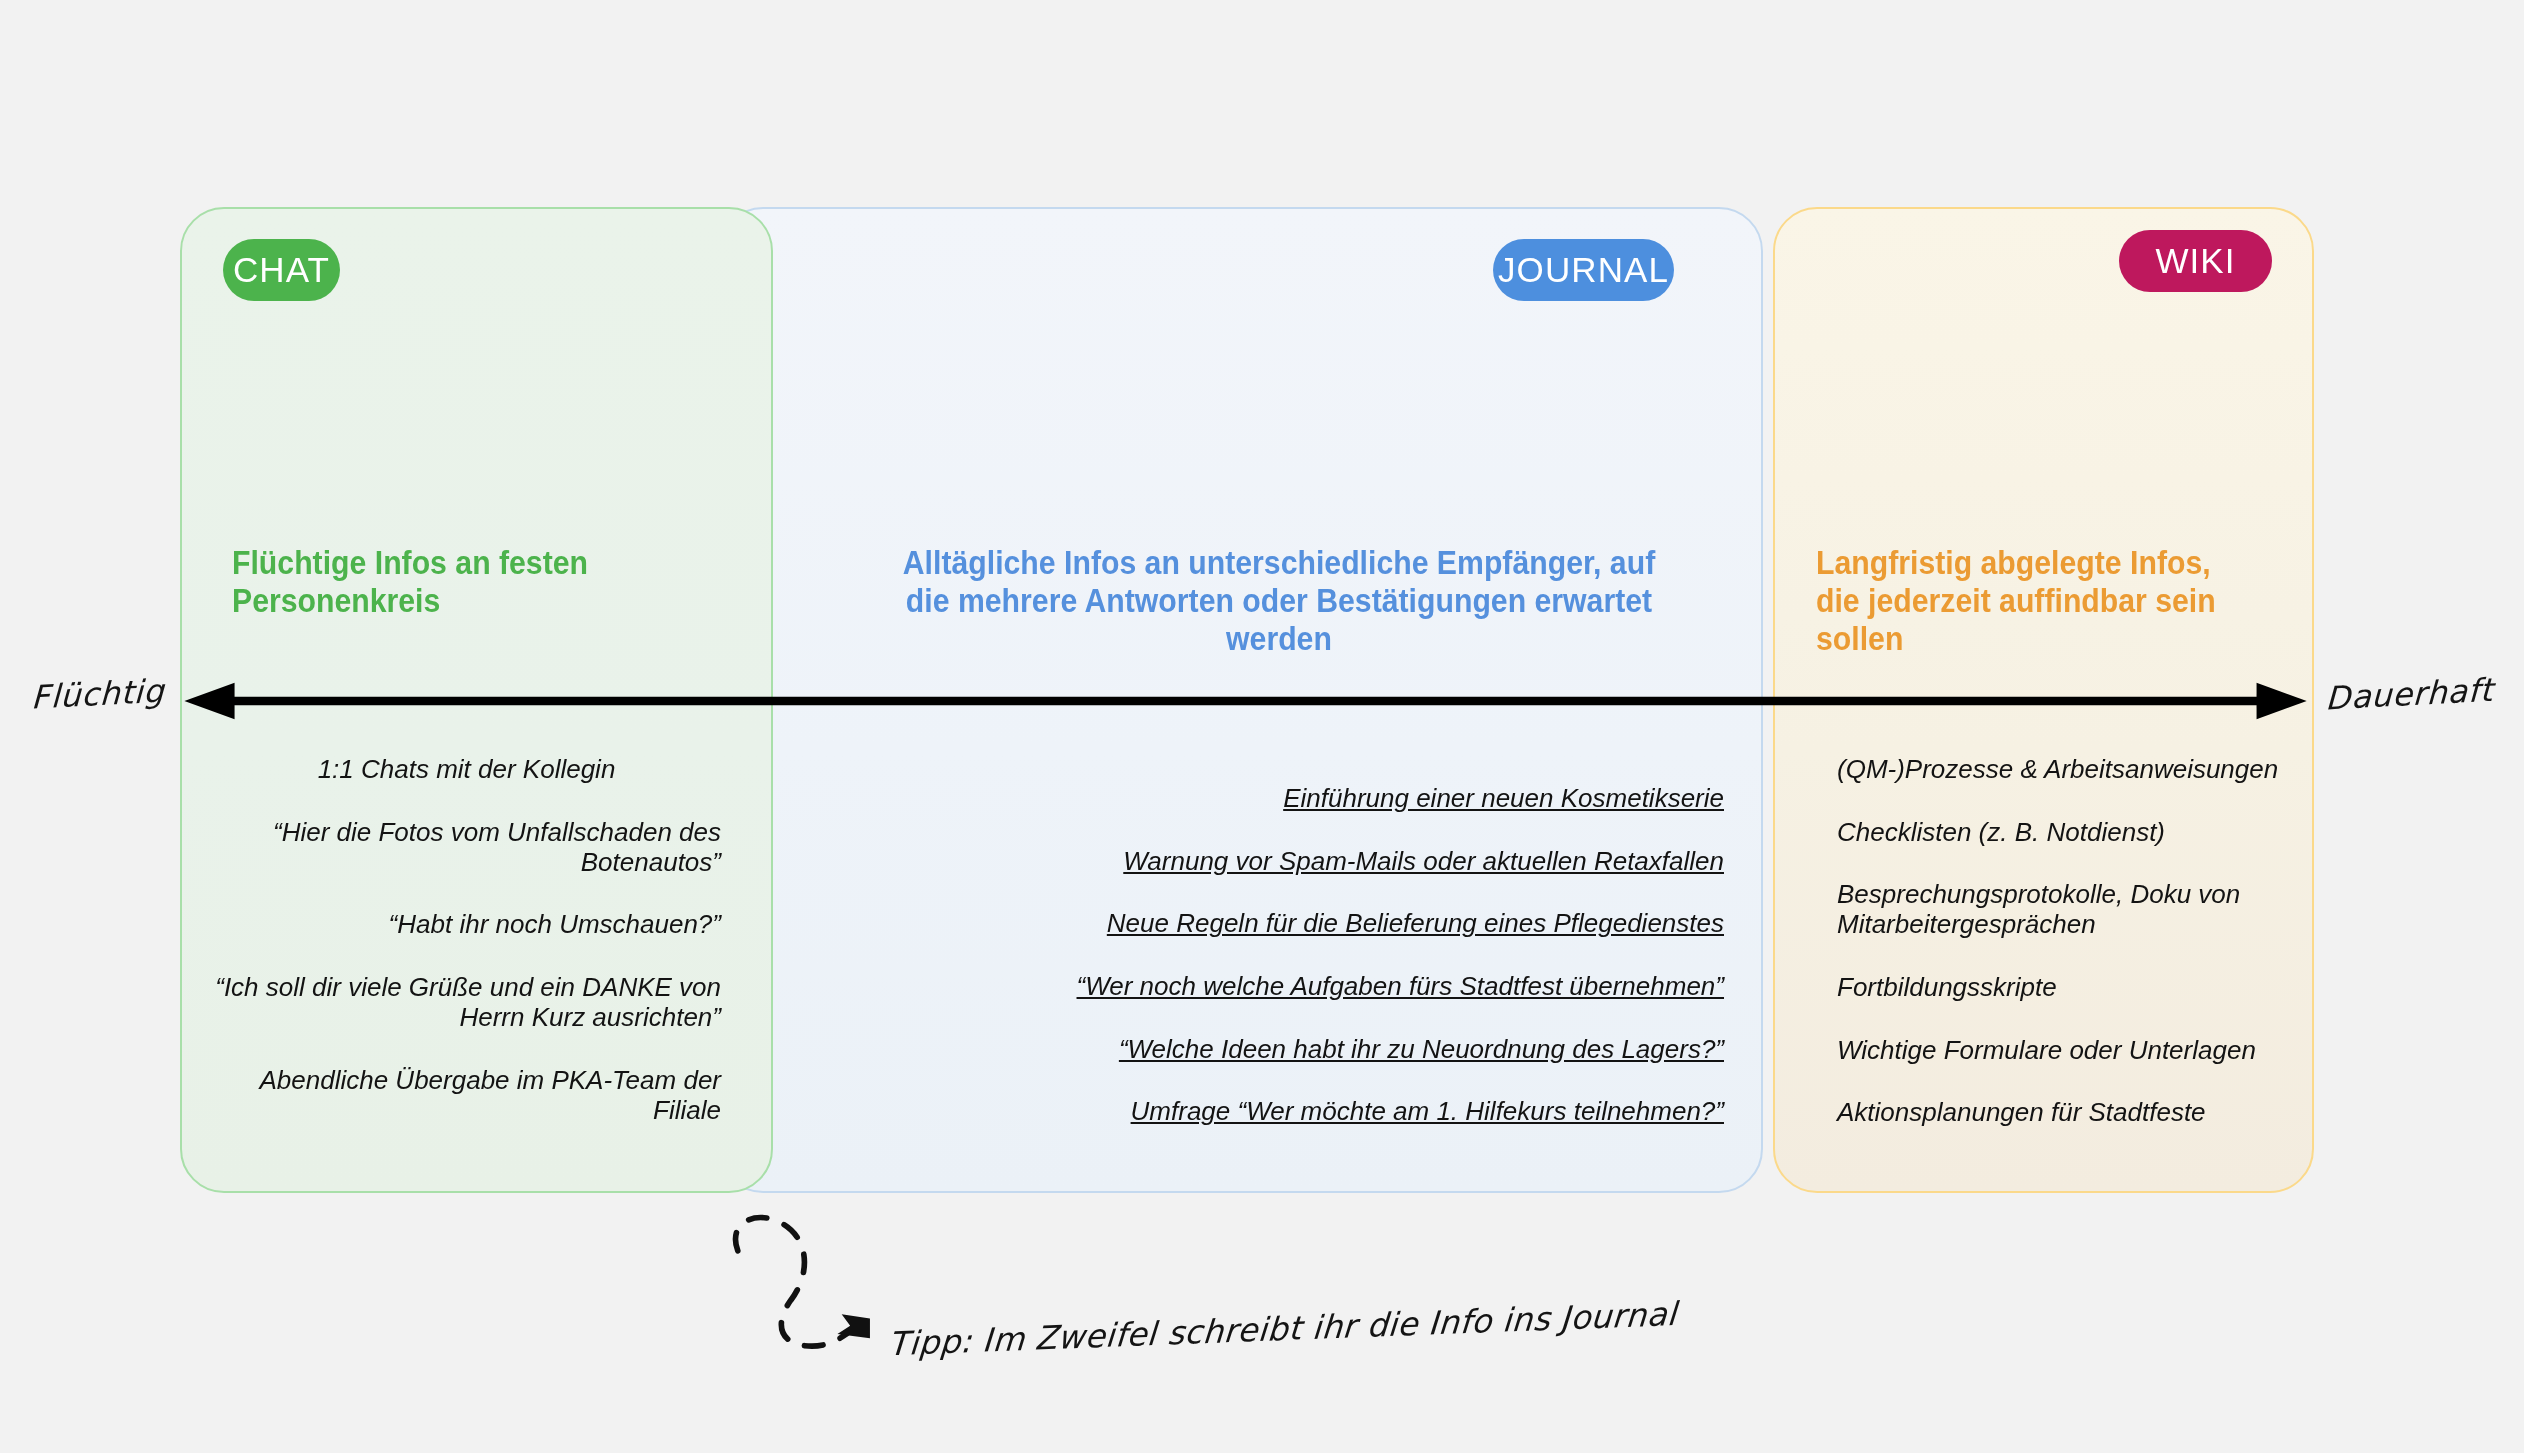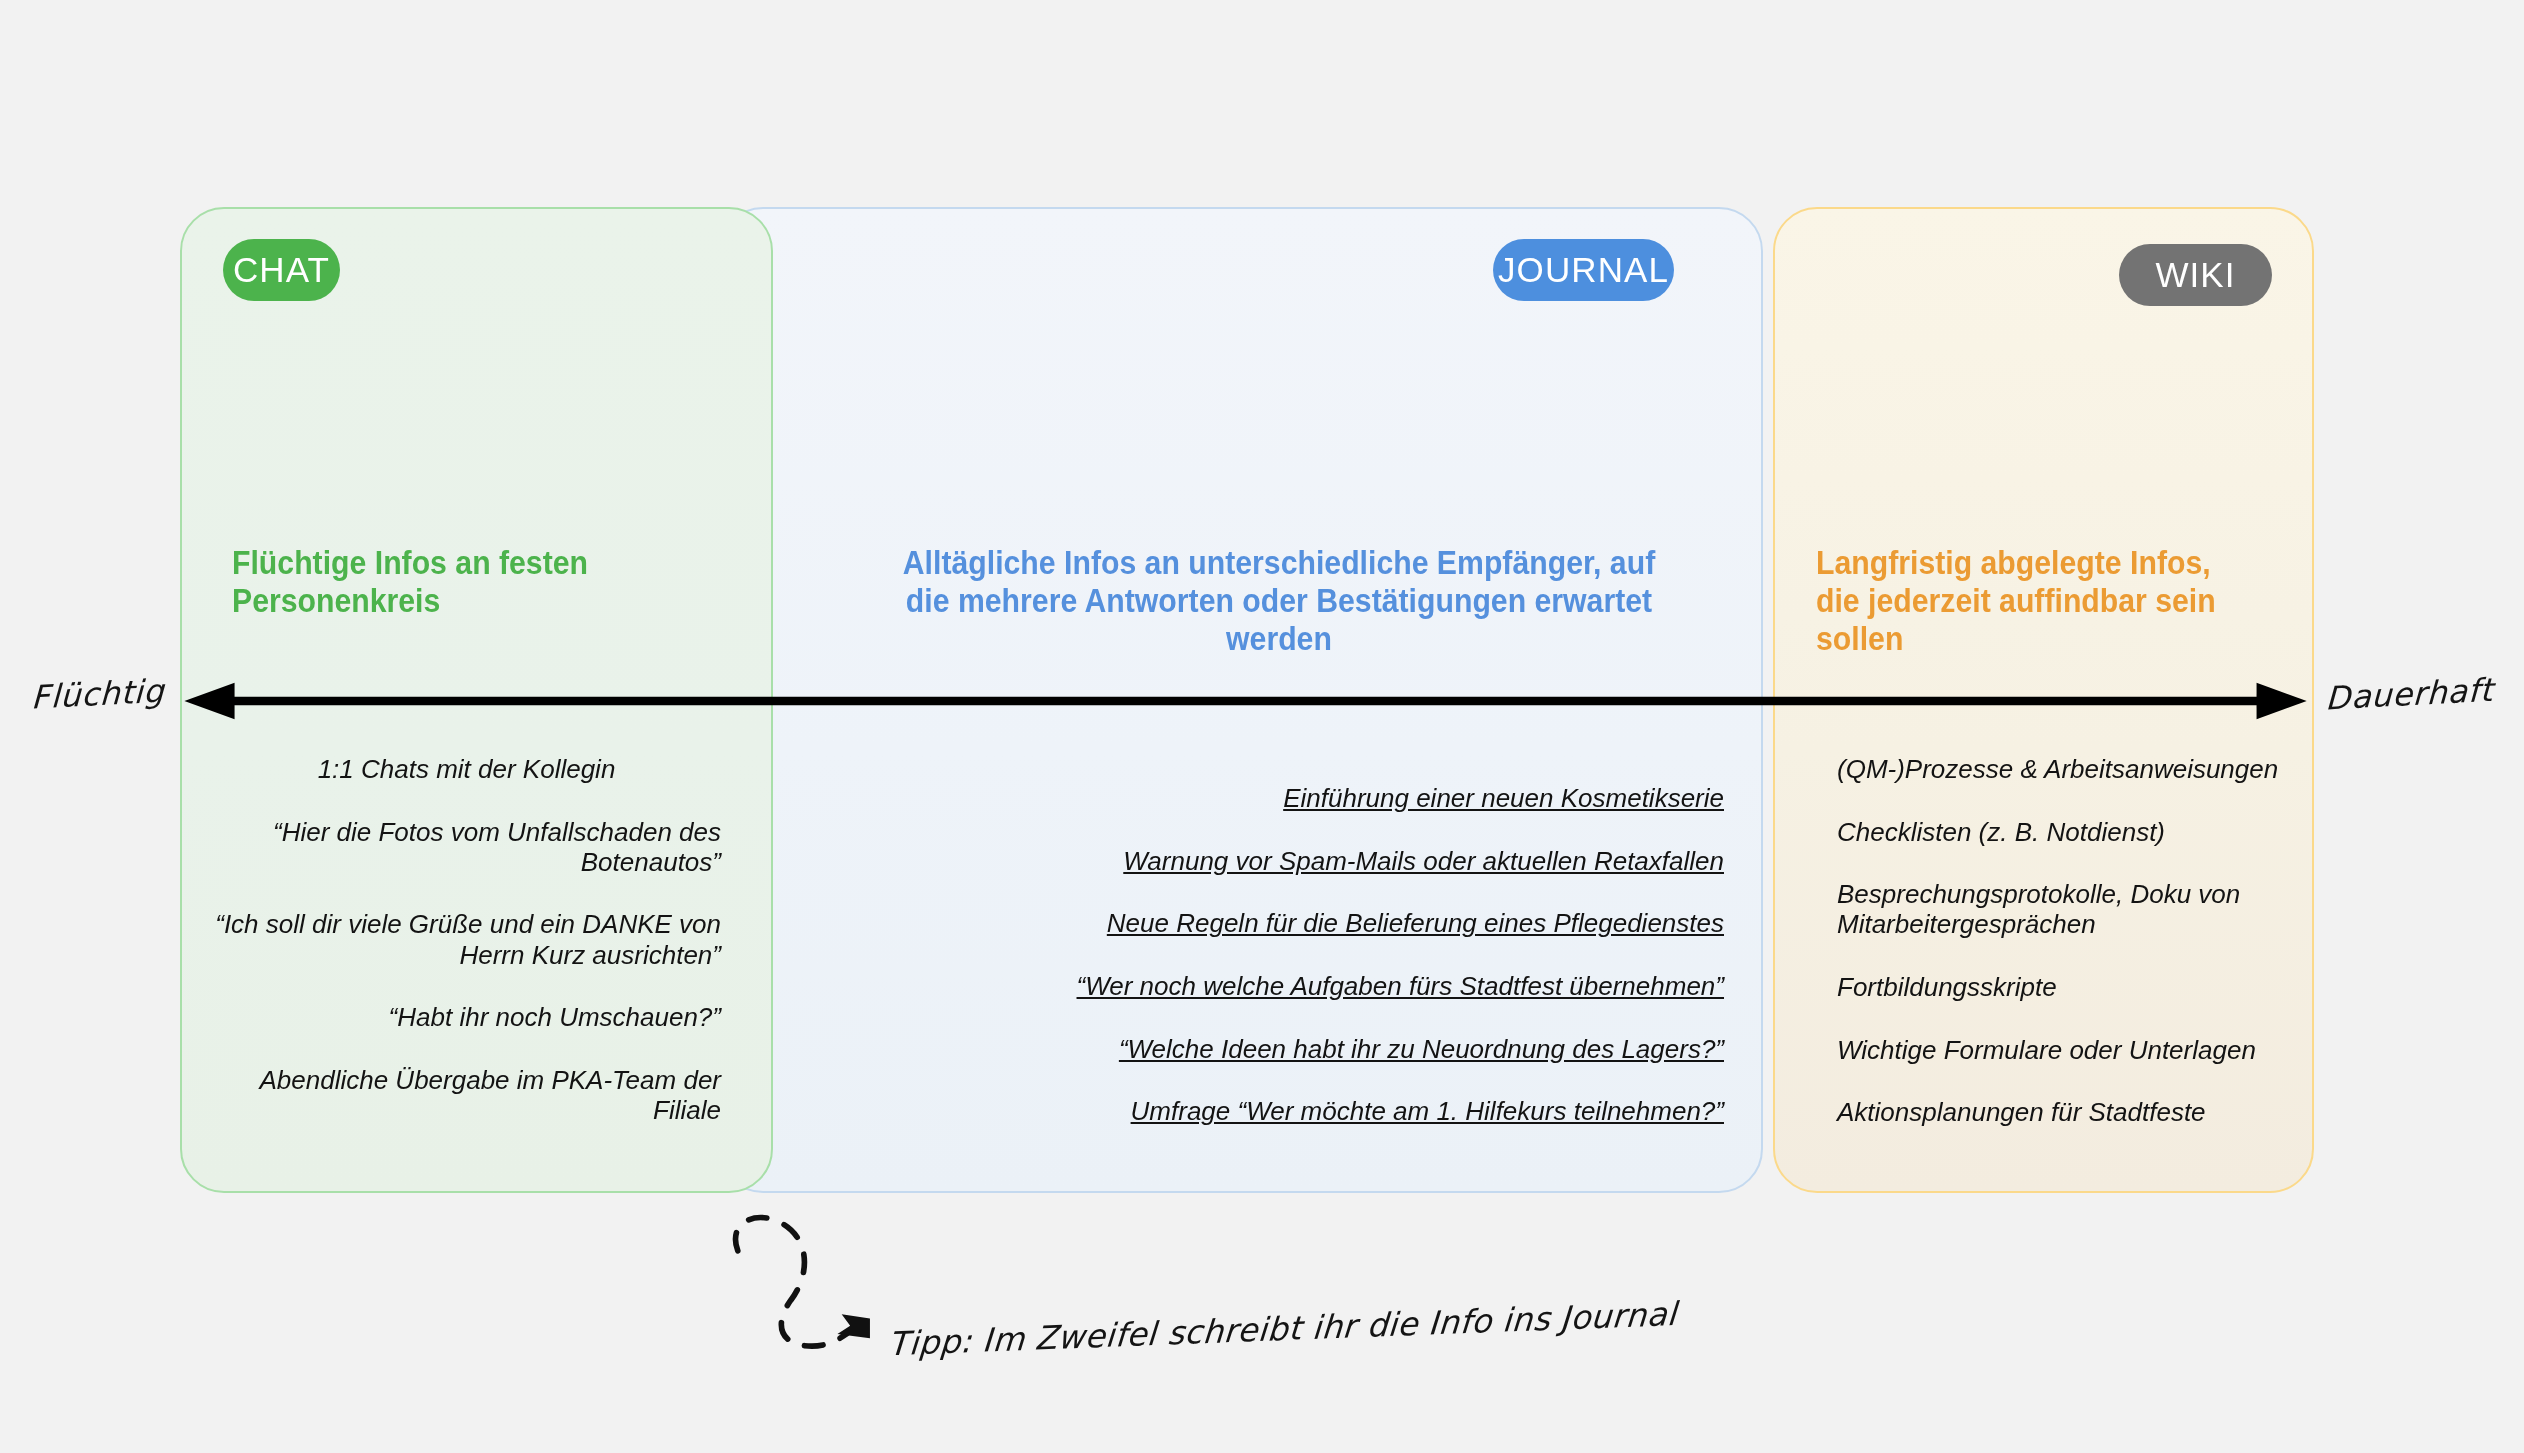--- a/index.html
+++ b/index.html
@@ -45,21 +45,21 @@
     border-radius:31px;
     color:#ffffff;
     font-weight:400;
     font-size:35px;
     letter-spacing:1.1px;
     z-index:6;
     font-family:"Liberation Sans", sans-serif;
   }
   .badge.chat{   left:223px;  top:239px; width:117px; background:#4cb34c; }
   .badge.journal{left:1493px; top:239px; width:181px; background:#4d8fde; }
-  .badge.wiki{   left:2119px; top:244px; width:153px; background:#737373; }
+  .badge.wiki{   left:2119px; top:230px; width:153px; background:#be185d; }
 
   
   .heading{
     position:absolute;
     z-index:5;
     font-weight:700;
     font-size:32.5px;
     line-height:1.17;
     font-family:"Liberation Sans Narrow","Liberation Sans", sans-serif;
     transform:scaleX(0.93);
@@ -150,22 +150,22 @@
     <line x1="330" y1="62" x2="3196" y2="62" stroke="#000000" stroke-width="12"></line>
     <polygon points="261,62 332,36 332,88" fill="#000000"></polygon>
     <polygon points="3265,62 3194,36 3194,88" fill="#000000"></polygon>
   </svg>
   <div class="axis-label left">Flüchtig</div>
   <div class="axis-label right">Dauerhaft</div>
 
   <div class="items chat">
     <div class="item">1:1 Chats mit der Kollegin</div>
     <div class="item">“Hier die Fotos vom Unfallschaden des Botenautos”</div>
+    <div class="item">“Habt ihr noch Umschauen?”</div>
     <div class="item">“Ich soll dir viele Grüße und ein DANKE von Herrn Kurz ausrichten”</div>
-    <div class="item">“Habt ihr noch Umschauen?”</div>
     <div class="item">Abendliche Übergabe im PKA-Team der Filiale</div>
   </div>
 
   <div class="items journal">
     <div class="item">Einführung einer neuen Kosmetikserie</div>
     <div class="item">Warnung vor Spam-Mails oder aktuellen Retaxfallen</div>
     <div class="item">Neue Regeln für die Belieferung eines Pflegedienstes</div>
     <div class="item">“Wer noch welche Aufgaben fürs Stadtfest übernehmen”</div>
     <div class="item">“Welche Ideen habt ihr zu Neuordnung des Lagers?”</div>
     <div class="item">Umfrage “Wer möchte am 1. Hilfekurs teilnehmen?”</div>

